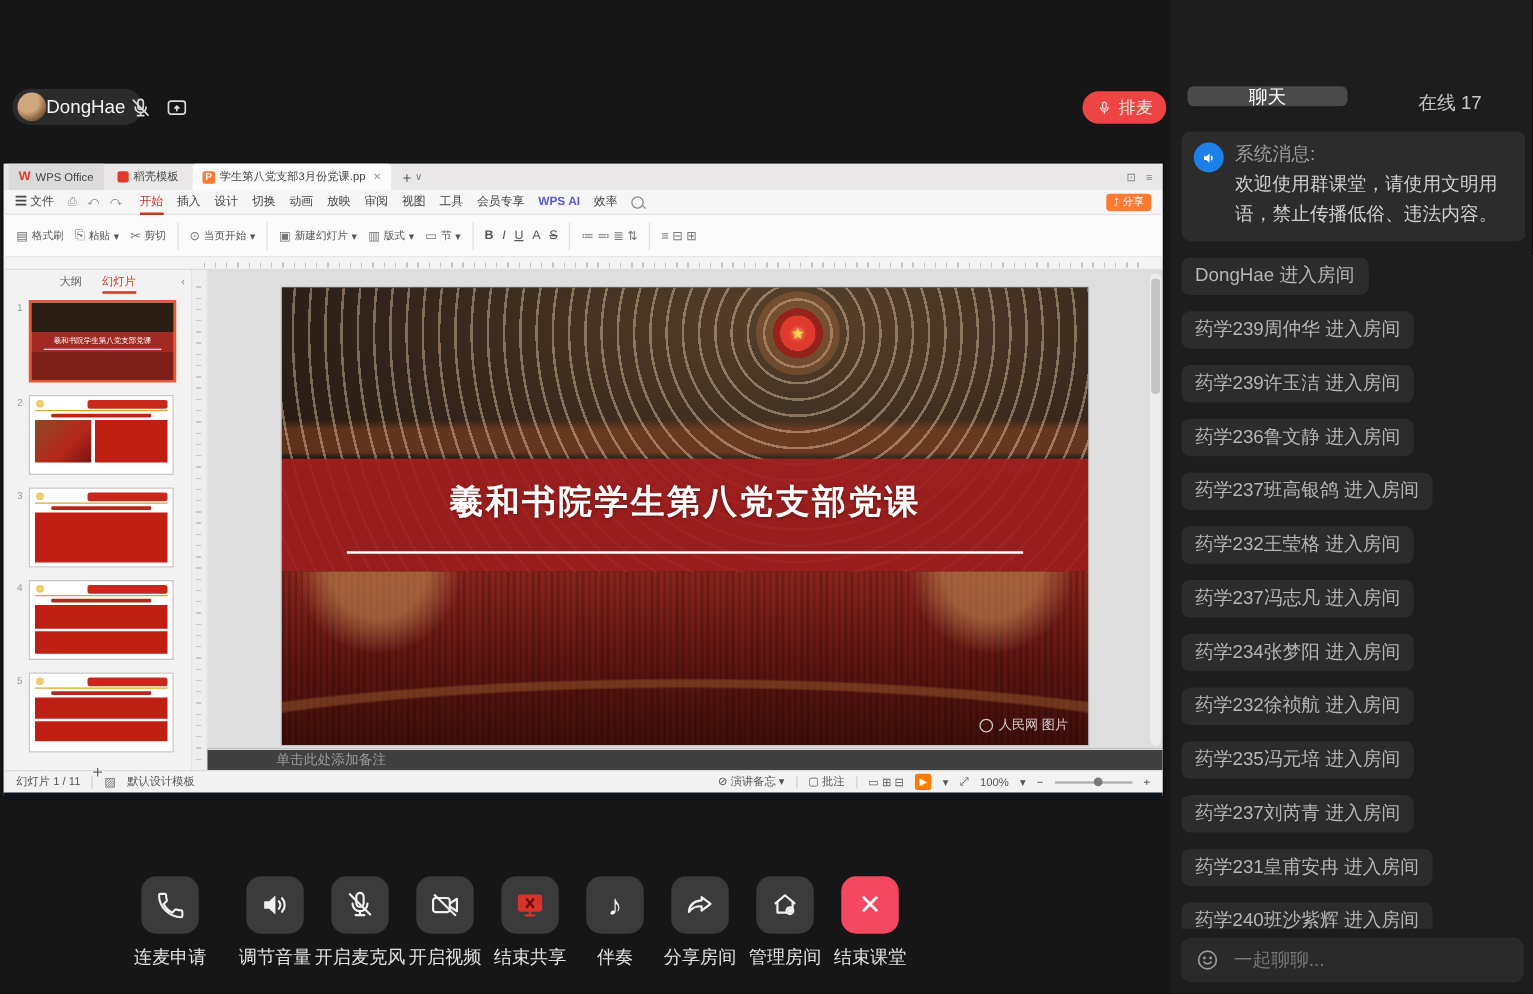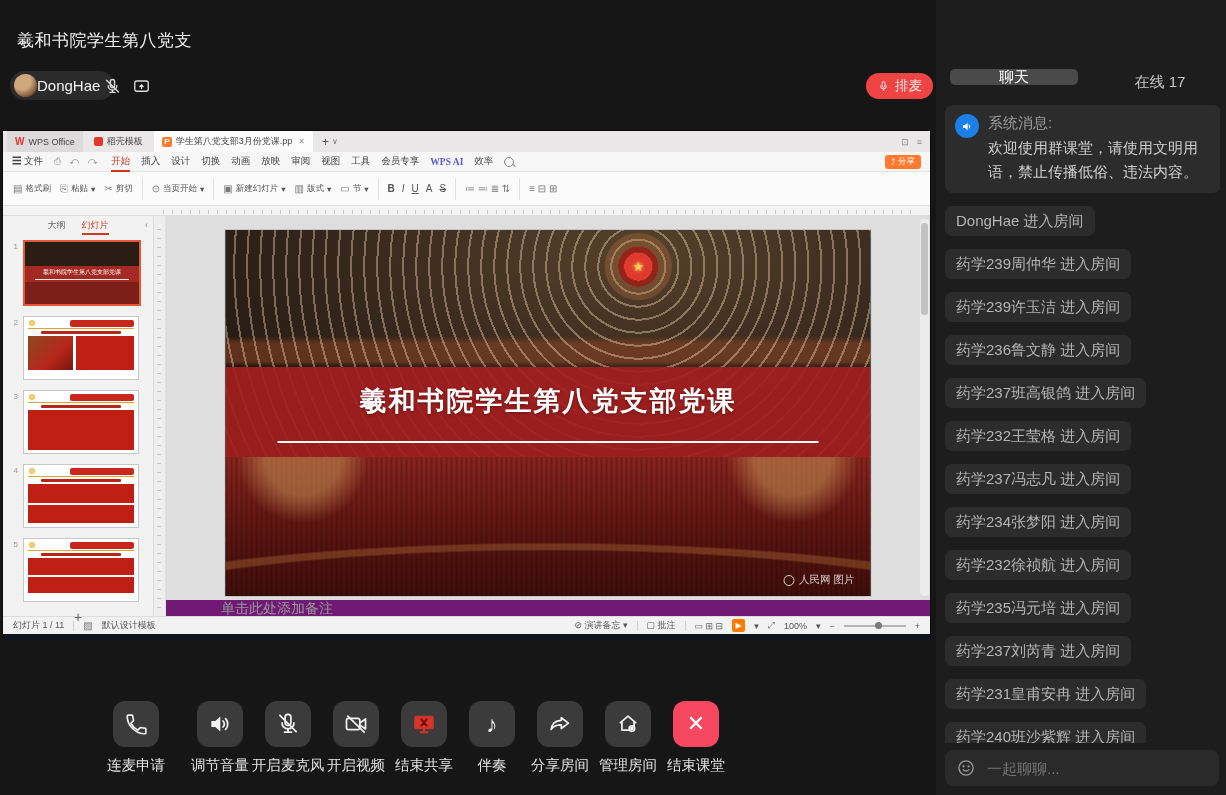--- a/index.html
+++ b/index.html
@@ -59,21 +59,21 @@
   .docer-ic{width:9px;height:9px;background:#e0392b;border-radius:2px;}
   .wtab-doc{background:#fcfcfc;border-radius:3px 3px 0 0;}
   .p-ic{width:10px;height:10px;background:#ff7a2f;border-radius:2px;color:#fff;font-size:8px;font-weight:bold;
         display:flex;align-items:center;justify-content:center;}
   .wtab-x{color:#999;font-size:8px;margin-left:2px;}
   .wplus{color:#555;font-size:12px;margin-left:6px;}
   .wcaret{color:#777;font-size:8px;}
   .wtb-right{margin-left:auto;display:flex;gap:8px;padding-right:8px;color:#888;font-size:9px;}
   .wmenubar{height:19px;background:#f7f6f6;border-bottom:1px solid #e5e3e3;display:flex;align-items:center;gap:11px;
             padding:0 9px;font-size:9.5px;color:#454545;}
-  .wmenu-item{cursor:pointer;position:relative;font-family:Liberation Serif, serif;}
+  .wmenu-item{cursor:pointer;position:relative;}
   .wmenu-item.active{color:#d0341f;}
   .wmenu-item.active::after{content:"";position:absolute;left:0;right:0;bottom:-4px;height:2px;background:#d0341f;}
   .wmenu-ai{color:#5b5bd6;font-weight:bold;}
   .histglyphs{color:#8a8a8a;font-size:9px;letter-spacing:3px;}
   .search-ic{width:8px;height:8px;border:1.2px solid #888;border-radius:50%;position:relative;}
   .search-ic::after{content:"";position:absolute;left:7px;top:7px;width:4px;height:1.2px;background:#888;transform:rotate(45deg);}
   .share-pill{margin-left:auto;background:#ff7a2f;border-radius:3px;height:14px;padding:0 6px;display:flex;align-items:center;gap:3px;
               color:#fff;font-size:8.5px;}
   .wribbon{height:33px;background:#fcfbfb;border-bottom:1px solid #e3e1e1;display:flex;align-items:center;gap:9px;
            padding:0 10px;font-size:8.5px;color:#555;white-space:nowrap;overflow:hidden;}
@@ -128,39 +128,38 @@
       radial-gradient(ellipse 150% 120% at 50% 130%, transparent 0 52%, rgba(150,90,45,.5) 53% 56%, transparent 57%),
       repeating-linear-gradient(90deg, rgba(0,0,0,.20) 0 2px, transparent 2px 5px),
       linear-gradient(to bottom,#8a241d,#5d1511 55%,#3f0e0a);}
   .star{position:absolute;left:64%;top:10%;transform:translate(-50%,-52%);color:#ffd24a;font-size:13px;text-shadow:0 0 4px #ff9;}
   .band{position:absolute;left:0;right:0;top:37.5%;height:24.5%;background:rgba(163,30,30,.92);}
   .slide-title{position:absolute;left:0;right:0;top:18%;text-align:center;color:#fff;font-size:27px;font-weight:bold;
                letter-spacing:2px;text-shadow:0 1px 3px rgba(0,0,0,.35);white-space:nowrap;}
   .band-line{position:absolute;left:8%;right:8%;bottom:15%;height:2px;background:#fff;}
   .watermark{position:absolute;right:16px;bottom:9px;color:rgba(255,255,255,.78);font-size:10.5px;display:flex;gap:5px;align-items:center;}
   .wm-ic{width:9px;height:9px;border-radius:50%;border:1.5px solid rgba(255,255,255,.78);}
-  .notes-bar{position:absolute;left:0;right:0;bottom:0;height:16px;background:#701a75;border-top:1px solid #ddd;
-             font-size:14px;color:#9a9a9a;line-height:16px;padding-left:55px;}
+  .notes-bar{position:absolute;left:0;right:0;bottom:0;height:16px;background:#404040;border-top:1px solid #ddd;
+             font-size:11px;color:#9a9a9a;line-height:16px;padding-left:55px;}
   .vscroll{position:absolute;right:1px;top:3px;bottom:20px;width:9px;background:#ececec;border-radius:4px;}
   .vthumb{position:absolute;left:1px;top:4px;width:7px;height:92px;background:#c2c2c2;border-radius:3px;}
   .wstatus{height:17px;background:#f3f2f2;border-top:1px solid #dcdcdc;display:flex;align-items:center;gap:9px;
            padding:0 10px;font-size:9px;color:#555;}
   .ws-sep{width:1px;height:10px;background:#d0d0d0;}
   .ws-views{display:flex;gap:6px;color:#666;font-size:9px;}
   .play-box{width:13px;height:13px;background:#ff7a00;border-radius:2px;color:#fff;font-size:8px;display:flex;align-items:center;justify-content:center;}
   .zoom-slider{width:62px;height:2px;background:#b5b5b5;position:relative;}
   .zoom-slider::after{content:"";position:absolute;left:50%;top:-2.5px;width:7px;height:7px;border-radius:50%;background:#7a7a7a;}
   .wps-taskstrip{height:6px;background:#10151d;}
   svg{display:block;}
 </style>
 </head>
 <body>
 <div class="stage">
 
-  <div class="app-title">羲和书院学生第八党支</div>
   <div class="win-controls">
     <div class="wc pip"></div>
     <div class="wc hamb"></div>
     <div class="wc minz"></div>
     <div class="wc maxz"></div>
     <div class="wc">✕</div>
   </div>
 
   <div class="user-pill">
     <div class="avatar"></div>

